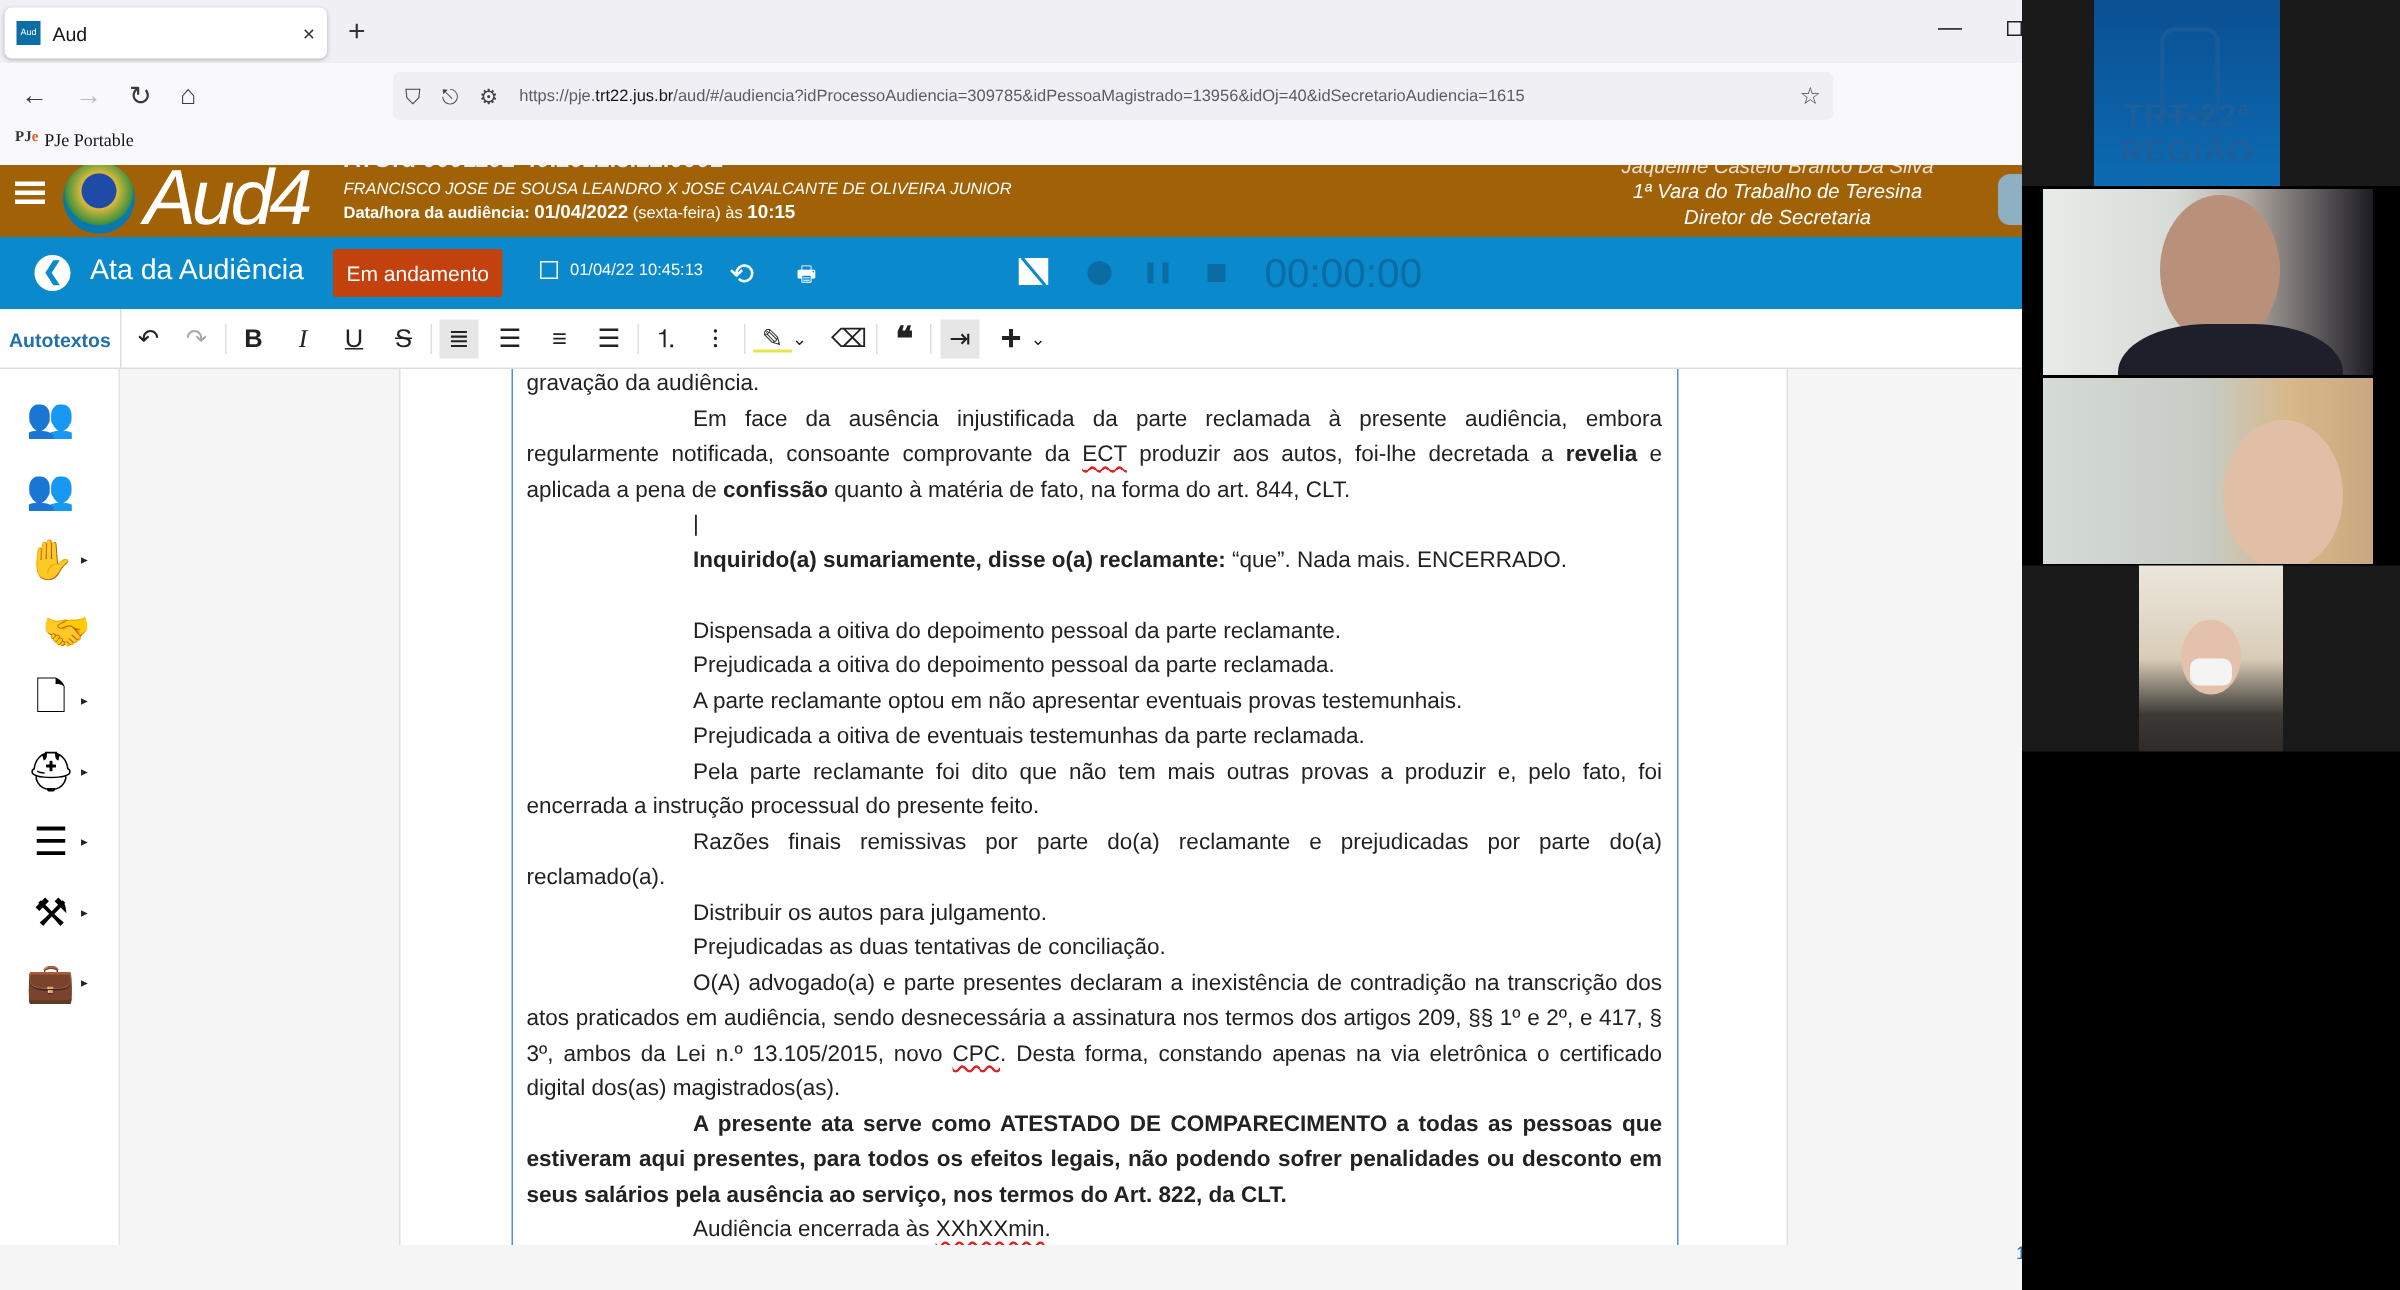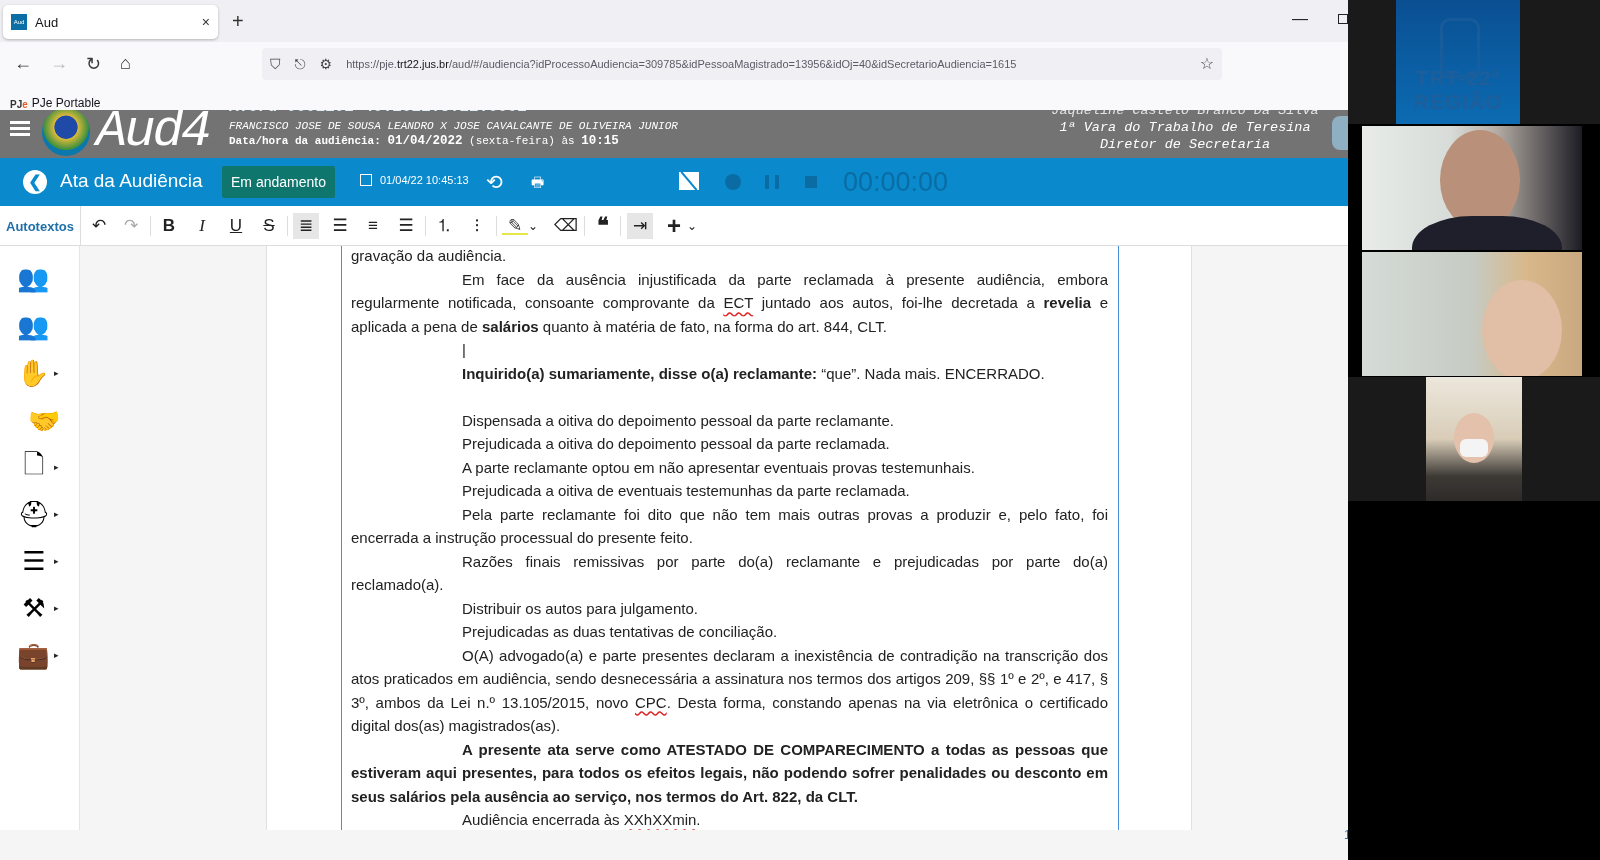--- a/index.html
+++ b/index.html
@@ -17,43 +17,43 @@
   .win-min { position: absolute; left: 1292px; top: 10px; font-size: 16px; color: #222; }
   .win-restore { position: absolute; left: 1338px; top: 14px; width: 10px; height: 10px; border: 1.5px solid #222; }
 
   .navbar { position: absolute; left: 0; top: 42px; width: 100%; height: 44px; background: #f9f9fb; }
   .nav-btn { position: absolute; top: 11px; font-size: 18px; color: #3b3b3b; }
   .urlbar { position: absolute; left: 262px; top: 48px; width: 960px; height: 32px; background: #f0f0f4; border-radius: 4px; display: flex; align-items: center; padding-left: 8px; }
   .url-icon { font-size: 14px; color: #444; margin-right: 14px; }
   .url-text { font-size: 11px; color: #5b5b66; white-space: nowrap; overflow: hidden; }
   .url-text b { color: #15141a; font-weight: normal; }
   .url-star { position: absolute; right: 8px; top: 6px; font-size: 16px; color: #444; }
-  .bookmarks { position: absolute; left: 0; top: 86px; width: 100%; height: 24px; background: #f9f9fb; display: flex; align-items: flex-end; padding-left: 10px; font-size: 12px; color: #15141a; }
+  .bookmarks { position: absolute; left: 0; top: 86px; width: 100%; height: 24px; background: #f9f9fb; display: flex; align-items: flex-start; padding-left: 10px; font-size: 12px; color: #15141a; font-family: Liberation Serif, serif; }
   .pje-logo { font-size: 10px; font-weight: bold; color: #333; margin-right: 4px; }
   .pje-logo span { color: #e35b26; }
 
   
-  .app-header { position: absolute; left: 0; top: 110px; width: 1348px; height: 48px; background: #737373; overflow: hidden; font-family: Liberation Mono, monospace; }
+  .app-header { position: absolute; left: 0; top: 110px; width: 1348px; height: 48px; background: #a16207; overflow: hidden; }
   .hamburger { position: absolute; left: 10px; top: 8px; width: 20px; }
   .hamburger i { display: block; height: 3px; background: #fff; margin: 3px 0; }
   .emblem { position: absolute; left: 42px; top: -2px; width: 48px; height: 48px; border-radius: 50%; background: radial-gradient(circle at 50% 40%, #1f4aa8 30%, #d8b93a 32%, #3b8f3f 60%, #0a78ad 62%); }
   .aud-logo { position: absolute; left: 96px; top: -8px; font-size: 52px; color: #fff; font-style: italic; letter-spacing: -3px; font-weight: 300; }
   .proc-num { position: absolute; left: 229px; top: -12px; font-size: 16px; color: #dbeefa; font-weight: bold; }
   .proc-parties { position: absolute; left: 229px; top: 10px; font-size: 11px; color: #fff; font-style: italic; }
   .proc-date { position: absolute; left: 229px; top: 24px; font-size: 11px; color: #fff; font-weight: bold; }
   .proc-date .big { font-size: 12.5px; }
   .proc-date .weekday { font-weight: normal; }
   .user-info { position: absolute; left: 1040px; top: -8px; width: 290px; text-align: center; color: #fff; font-style: italic; font-size: 13.5px; line-height: 17px; }
   .user-name { opacity: .8; }
   .avatar-right { position: absolute; left: 1332px; top: 6px; width: 16px; height: 34px; background: #8fb0c2; border-radius: 8px 0 0 8px; }
 
   .app-toolbar { position: absolute; left: 0; top: 158px; width: 1348px; height: 48px; background: #0a8acd; }
   .back-circle { position: absolute; left: 23px; top: 12px; width: 24px; height: 24px; border-radius: 50%; background: #fff; color: #0a8acd; font-size: 16px; font-weight: bold; text-align: center; line-height: 24px; }
   .ata-title { position: absolute; left: 60px; top: 12px; font-size: 19px; color: #fff; }
-  .status-pill { position: absolute; left: 222px; top: 8px; height: 32px; padding: 0 9px; background: #0f766e; color: #fff; font-size: 14px; line-height: 32px; border-radius: 2px; }
+  .status-pill { position: absolute; left: 222px; top: 8px; height: 32px; padding: 0 9px; background: #c2410c; color: #fff; font-size: 14px; line-height: 32px; border-radius: 2px; }
   .save-info { position: absolute; left: 360px; top: 16px; font-size: 11px; color: #fff; display: flex; align-items: center; }
   .save-info .floppy { width: 12px; height: 12px; border: 1.5px solid #fff; margin-right: 8px; }
   .tb-history { position: absolute; left: 486px; top: 12px; font-size: 20px; color: #fff; }
   .tb-print { position: absolute; left: 531px; top: 14px; font-size: 14px; color: #fff; }
   .cam-off { position: absolute; left: 679px; top: 14px; width: 20px; height: 18px; background: #fff; clip-path: polygon(0 0,100% 0,100% 100%,0 100%); }
   .cam-off::after { content: ""; position: absolute; left: 9px; top: -3px; width: 2px; height: 24px; background: #0a8acd; transform: rotate(-40deg); }
   .rec-btn { position: absolute; left: 725px; top: 174px; width: 16px; height: 16px; border-radius: 50%; background: #0a6ca3; }
   .pause-btn { position: absolute; left: 765px; top: 175px; width: 14px; height: 14px; border-left: 4px solid #0a6ca3; border-right: 4px solid #0a6ca3; }
   .stop-btn { position: absolute; left: 805px; top: 176px; width: 12px; height: 12px; background: #0a6ca3; }
   .timer { position: absolute; left: 843px; top: 167px; font-size: 27px; color: #0a6ca3; }
@@ -247,21 +247,21 @@
         <span class="side-icon">💼</span>
         <span class="side-arrow">▸</span>
       </div>
     </div>
 
     <div class="doc-area">
       <div class="doc-page">
         <div class="doc-frame"></div>
         <div class="doc-text">
           <p><span>gravação da audiência.</span></p>
-          <p class="indent"><span>Em face da ausência injustificada da parte reclamada à presente audiência, embora regularmente notificada, consoante comprovante da </span><span class="spell">ECT</span><span> juntado aos autos, foi-lhe decretada a </span><b>revelia</b><span> e aplicada a pena de </span><b>salários</b><span> quanto à matéria de fato, na forma do art. 844, CLT.</span></p>
+          <p class="indent"><span>Em face da ausência injustificada da parte reclamada à presente audiência, embora regularmente notificada, consoante comprovante da </span><span class="spell">ECT</span><span> produzir aos autos, foi-lhe decretada a </span><b>revelia</b><span> e aplicada a pena de </span><b>confissão</b><span> quanto à matéria de fato, na forma do art. 844, CLT.</span></p>
           <p class="caret-line"><span>|</span></p>
           <p class="ind-only"><b>Inquirido(a) sumariamente, disse o(a) reclamante:</b><span> “que”. Nada mais. ENCERRADO.</span></p>
           <p style="height:23.5px"></p>
           <p class="ind-only">Dispensada a oitiva do depoimento pessoal da parte reclamante.</p>
           <p class="ind-only">Prejudicada a oitiva do depoimento pessoal da parte reclamada.</p>
           <p class="ind-only">A parte reclamante optou em não apresentar eventuais provas testemunhais.</p>
           <p class="ind-only">Prejudicada a oitiva de eventuais testemunhas da parte reclamada.</p>
           <p class="indent">Pela parte reclamante foi dito que não tem mais outras provas a produzir e, pelo fato, foi encerrada a instrução processual do presente feito.</p>
           <p class="indent">Razões finais remissivas por parte do(a) reclamante e prejudicadas por parte do(a) reclamado(a).</p>
           <p class="ind-only">Distribuir os autos para julgamento.</p>

